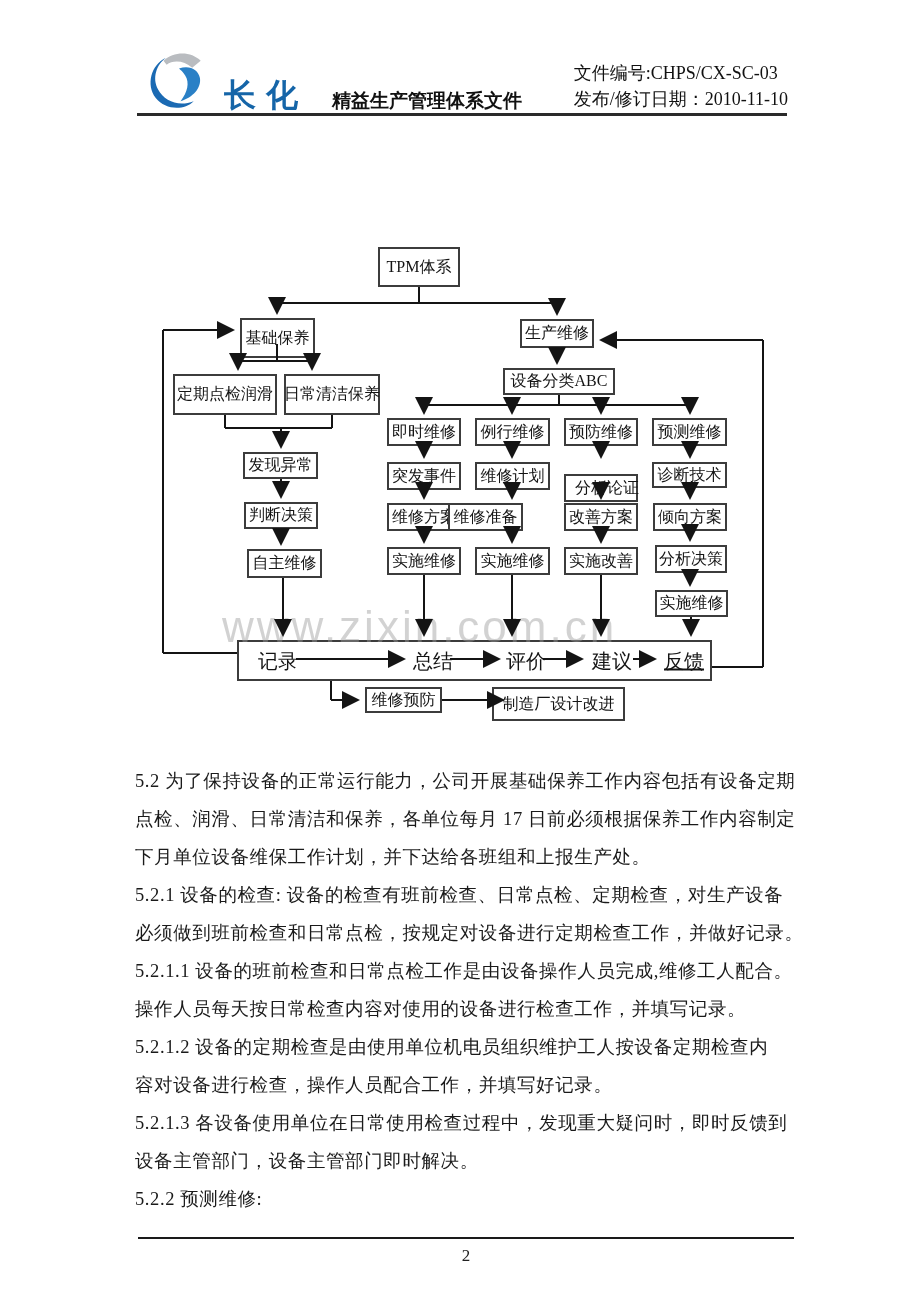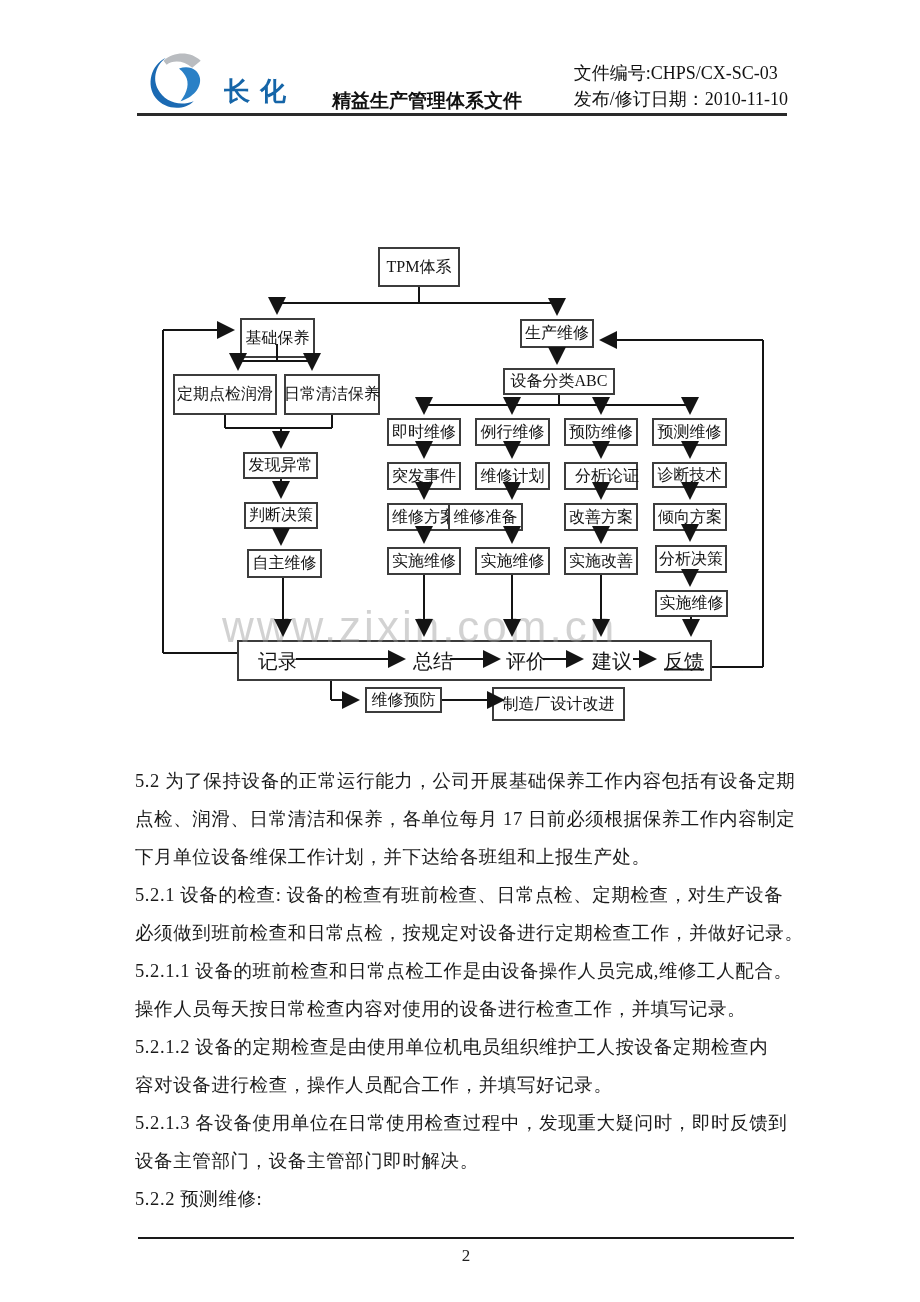--- a/index.html
+++ b/index.html
@@ -5,21 +5,21 @@
   html,body{margin:0;padding:0;background:#888;}
   .page{
     position:relative;width:920px;height:1302px;background:#ffffff;
     margin:0 auto;overflow:hidden;
     font-family:"Liberation Serif","DejaVu Serif",serif;color:#1a1a1a;
   }
   
   .logo-svg{position:absolute;left:138px;top:50px;width:82px;height:62px;}
   .logo-text{
     position:absolute;left:224px;top:74px;font-family:"Liberation Sans","DejaVu Sans",sans-serif;
-    font-weight:bold;font-size:26px;letter-spacing:10px;color:#1565a8;
+    font-weight:bold;font-size:32px;letter-spacing:10px;color:#1565a8;
   }
   .sys-title{
     position:absolute;left:332px;top:88px;font-family:"Liberation Sans","DejaVu Sans",sans-serif;
     font-weight:bold;font-size:19px;color:#111;
   }
   .hdr-right{position:absolute;right:132px;top:60px;text-align:left;font-size:18px;line-height:26px;color:#111;}
   .hdr-rule{position:absolute;left:137px;top:113px;width:650px;height:3px;background:#2a2a2a;}
   
   .flow-node{
     position:absolute;box-sizing:border-box;background:#fff;border:2px solid #3c3c3c;
@@ -78,21 +78,21 @@
       <div class="flow-node" style="left: 503px; top: 368px; width: 112px; height: 27px;">设备分类ABC</div>
       <div class="flow-node" style="left: 387px; top: 418px; width: 74px; height: 28px;">即时维修</div>
       <div class="flow-node" style="left: 387px; top: 462px; width: 74px; height: 28px;">突发事件</div>
       <div class="flow-node" style="left: 387px; top: 503px; width: 74px; height: 28px;">维修方案</div>
       <div class="flow-node" style="left: 387px; top: 547px; width: 74px; height: 28px;">实施维修</div>
       <div class="flow-node" style="left: 475px; top: 418px; width: 75px; height: 28px;">例行维修</div>
       <div class="flow-node" style="left: 475px; top: 462px; width: 75px; height: 28px;">维修计划</div>
       <div class="flow-node" style="left: 448px; top: 503px; width: 75px; height: 28px;">维修准备</div>
       <div class="flow-node" style="left: 475px; top: 547px; width: 75px; height: 28px;">实施维修</div>
       <div class="flow-node" style="left: 564px; top: 418px; width: 74px; height: 28px;">预防维修</div>
-      <div class="flow-node" style="left: 564px; top: 462px; width: 74px; height: 28px; padding-left: 12px;">分析论证</div>
+      <div class="flow-node" style="left: 564px; top: 474px; width: 74px; height: 28px; padding-left: 12px;">分析论证</div>
       <div class="flow-node" style="left: 564px; top: 503px; width: 74px; height: 28px;">改善方案</div>
       <div class="flow-node" style="left: 564px; top: 547px; width: 74px; height: 28px;">实施改善</div>
       <div class="flow-node" style="left: 652px; top: 418px; width: 75px; height: 28px;">预测维修</div>
       <div class="flow-node" style="left: 652px; top: 462px; width: 75px; height: 26px;">诊断技术</div>
       <div class="flow-node" style="left: 653px; top: 503px; width: 74px; height: 28px;">倾向方案</div>
       <div class="flow-node" style="left: 655px; top: 545px; width: 72px; height: 28px;">分析决策</div>
       <div class="flow-node" style="left: 655px; top: 590px; width: 73px; height: 27px;">实施维修</div>
       <div class="flow-node" style="left: 365px; top: 687px; width: 77px; height: 26px;">维修预防</div>
       <div class="flow-node" style="left: 492px; top: 687px; width: 133px; height: 34px;">制造厂设计改进</div>
       <div class="flow-strip" style="left: 237px; top: 640px; width: 475px; height: 41px;">

